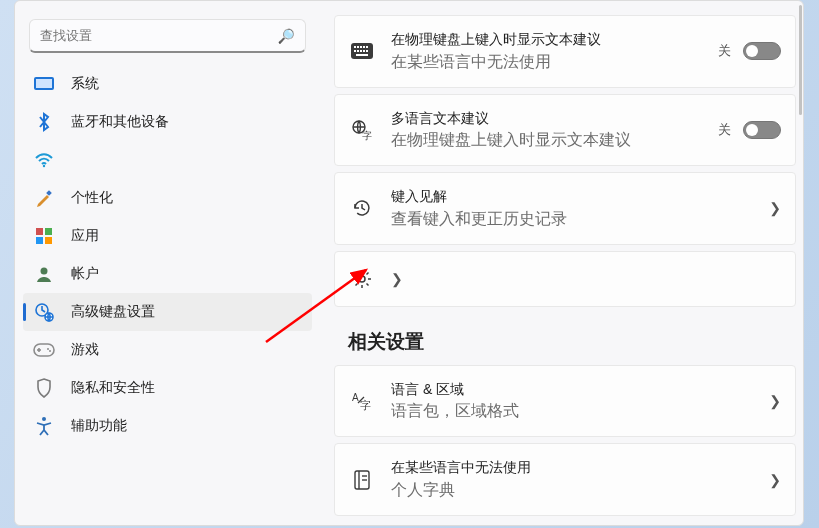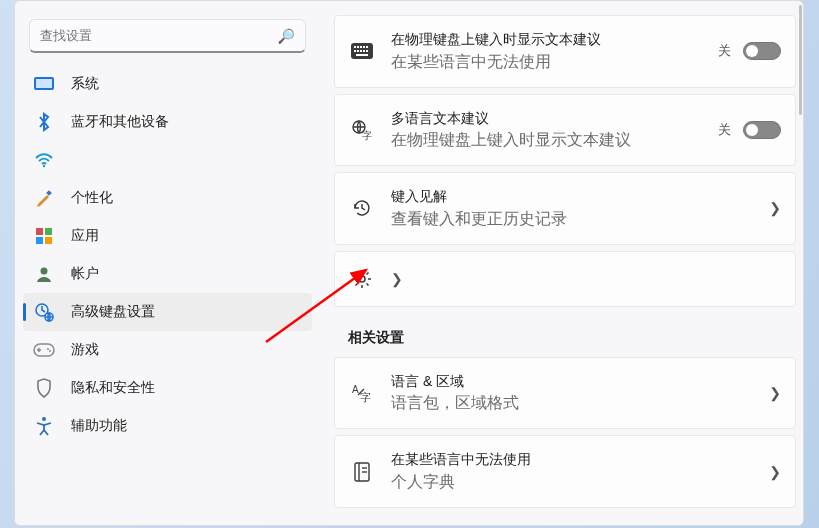--- a/index.html
+++ b/index.html
@@ -56,21 +56,21 @@
   .toggle {
     width: 38px; height: 18px; border-radius: 10px; background: #888;
     position: relative; border: 1px solid #767676;
   }
   .toggle::after {
     content: ""; position: absolute; left: 2px; top: 2px; width: 12px; height: 12px;
     background: #fff; border-radius: 50%;
   }
   .chev { font-size: 14px; color: #555; }
 
-  .section-title { font-size: 14px; color: #222; margin: 22px 0 10px 14px; font-weight: 600; }
+  .section-title { font-size: 19px; color: #222; margin: 22px 0 10px 14px; font-weight: 600; }
 
   
   .arrow { position: absolute; left: 258px; top: 260px; pointer-events: none; }
 
   
   .sb { position: absolute; right: 1px; top: 4px; width: 3px; height: 110px; background: #c2c2c2; border-radius: 2px; }
 </style>
 </head>
 <body>
 <div class="window">

